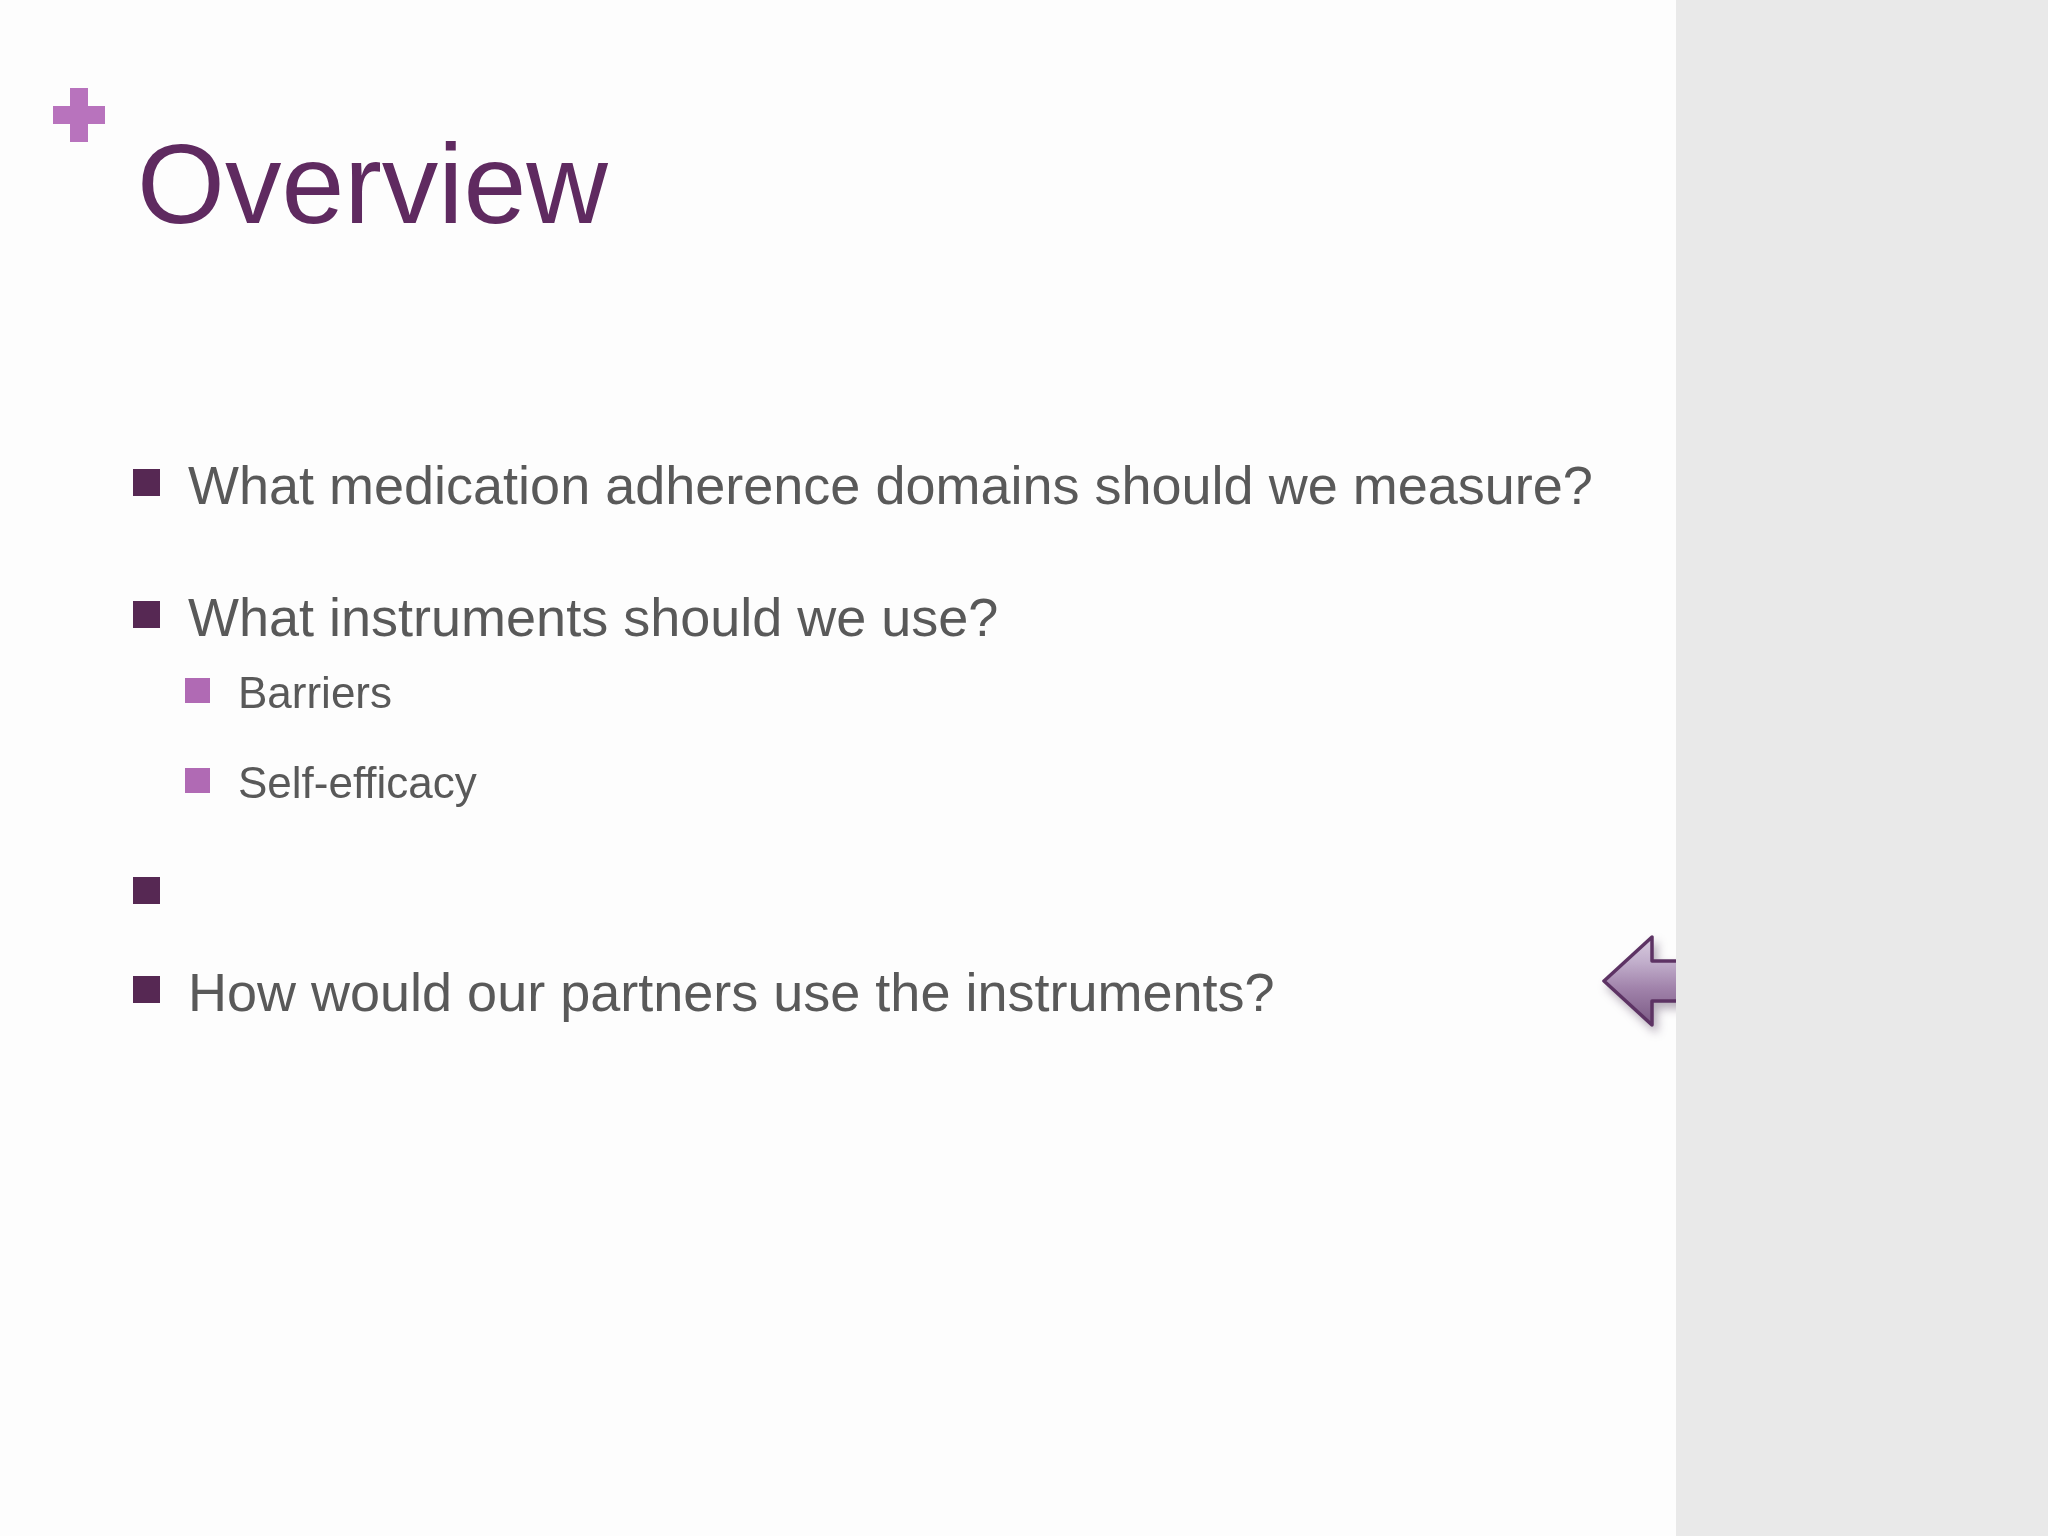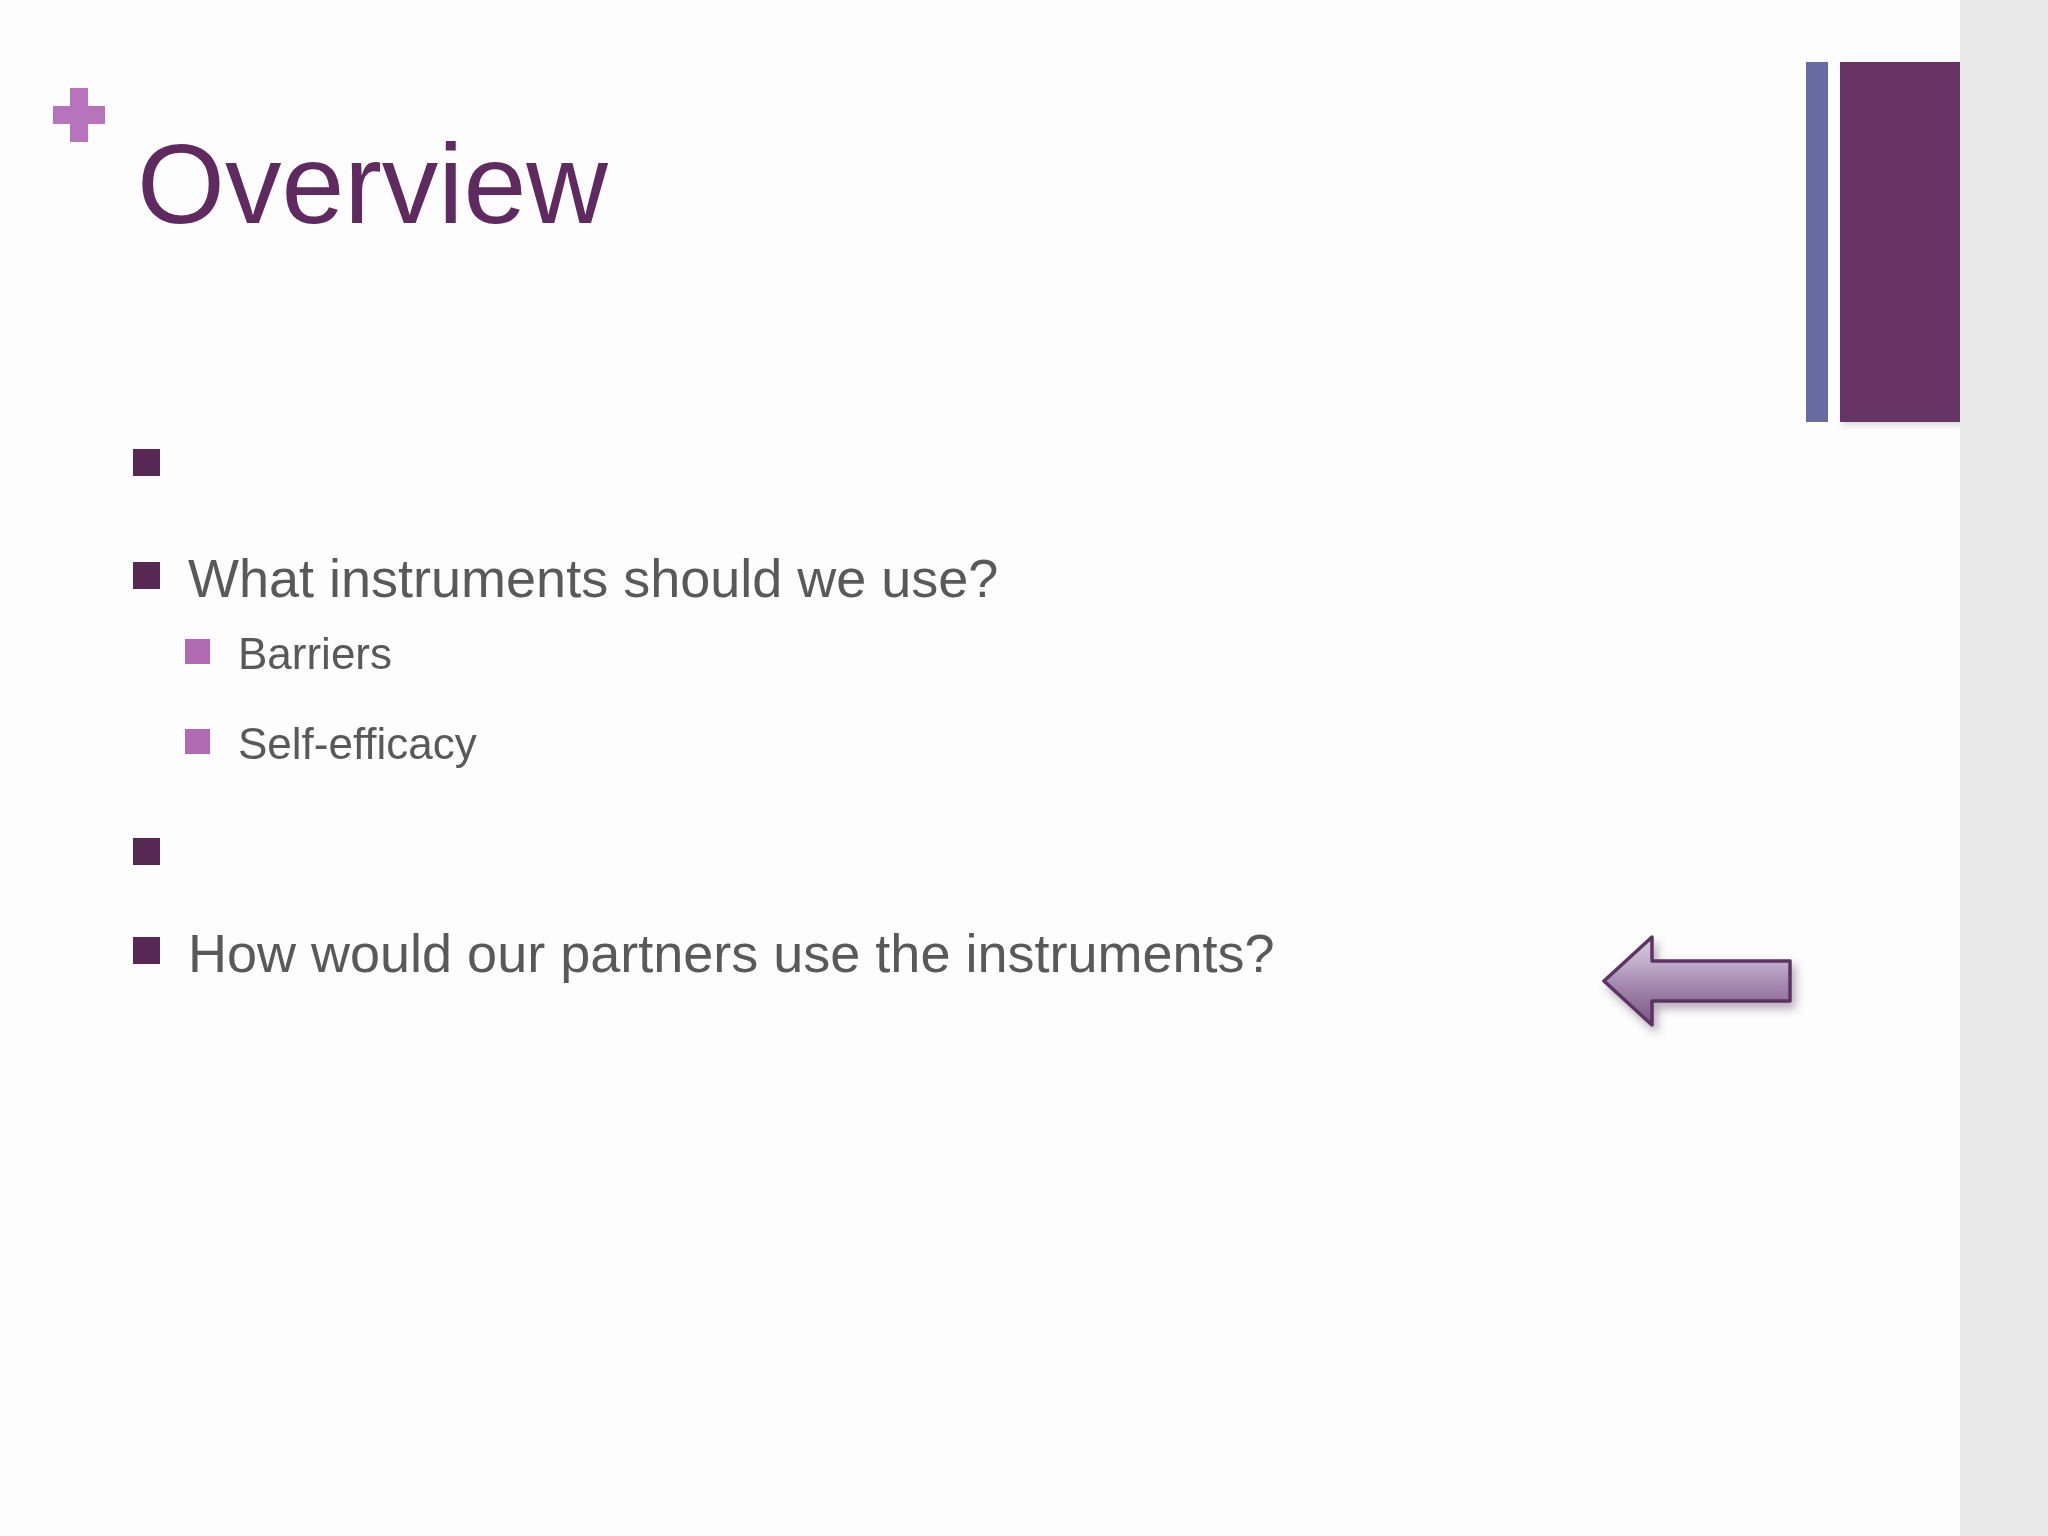--- a/index.html
+++ b/index.html
@@ -2,21 +2,21 @@
 <html><head>
 <meta charset="utf-8">
 <style>
   html, body {
     margin: 0;
     padding: 0;
     background: #e9e9e9;
   }
   .slide {
     position: relative;
-    width: 1960px;
+    width: 1676px;
     height: 1536px;
     background: var(--bg-color, #fdfdfd);
     overflow: hidden;
     font-family: "Liberation Sans", "DejaVu Sans", sans-serif;
   }
 
   
   .plus-icon {
     position: absolute;
     left: 53px;
@@ -152,20 +152,21 @@
 
   <h1 class="page-title">Overview</h1>
 
   <div class="accent-thin-bar"></div>
   <div class="accent-wide-bar"></div>
 
   <ul class="bullets" id="bullet-list">
       <li>
         <div class="bullet-row">
           <span class="marker l1"></span>
+          <span>What medication adherence domains should we measure?</span>
         </div>
       </li>
       <li>
         <div class="bullet-row">
           <span class="marker l1"></span>
           <span>What instruments should we use?</span>
         </div>
         <ul class="sub-bullets">
           <li>
             <div class="bullet-row">

